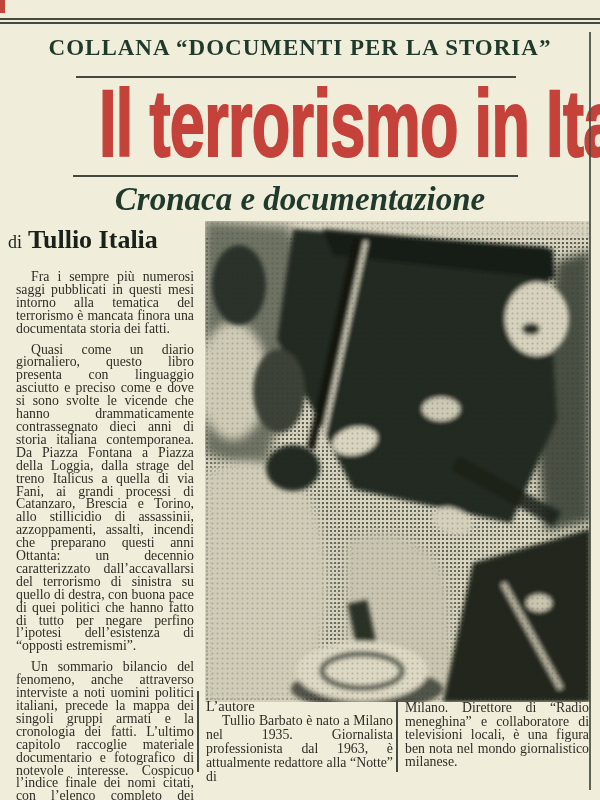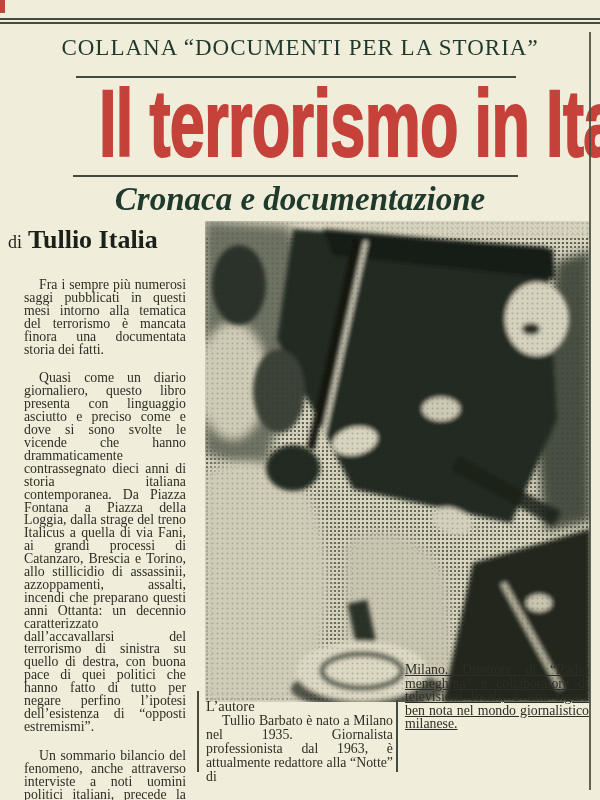--- a/index.html
+++ b/index.html
@@ -6,50 +6,50 @@
   body{
     width:600px;height:800px;position:relative;
     background:var(--background,#f0edda);
     font-family:"Liberation Serif",serif;
   }
   .abs{position:absolute;}
   .red-corner{left:0;top:0;width:5px;height:13px;background:var(--corner-red,#c0463c);}
   .top-rule{left:0;top:18px;width:600px;height:6px;box-sizing:border-box;
     border-top:2px solid var(--rule,#434b40);border-bottom:2px solid var(--rule,#434b40);}
   .series{left:0;right:0;top:33px;text-align:center;
-    font-weight:normal;font-size:23px;line-height:30px;letter-spacing:1px;
+    font-weight:bold;font-size:23px;line-height:30px;letter-spacing:1px;
     color:var(--dark-green,#1f3a2c);}
   .hrule{height:2px;background:var(--rule,#434b40);}
   .r1{top:76px;left:76px;width:440px;}
   .r2{top:175px;left:73px;width:445px;}
   .title{left:0;right:0;top:86px;text-align:center;white-space:nowrap;
     font-family:"Liberation Sans",sans-serif;font-weight:bold;
     font-size:94px;line-height:76px;letter-spacing:-1px;
     transform:scaleX(.67);transform-origin:50% 0;
     color:var(--title-red,#c5423a);-webkit-text-stroke:2px var(--title-red,#c5423a);}
   .subtitle{left:0;right:0;top:181px;text-align:center;
     font-weight:bold;font-style:italic;font-size:33px;line-height:36px;
     color:var(--dark-green,#1f3a2c);}
   .byline{left:8px;top:225px;font-size:26px;font-weight:bold;line-height:30px;
     color:#1a211b;white-space:nowrap;}
   .byline .prefix{font-weight:normal;font-size:18px;margin-right:6px;}
   .body-col{left:8px;top:263px;width:194px;
     font-size:13.8px;line-height:12.9px;text-align:justify;
     color:var(--ink,#2f2e26);}
-  .body-col p{margin:16px;text-indent:15px;}
+  .body-col p{margin:8px;text-indent:15px;}
   .photo{left:205px;top:221px;width:385px;height:481px;}
   .right-rule{left:589px;top:32px;width:2px;height:758px;background:var(--rule,#434b40);opacity:.85;}
   .vdiv1{left:197px;top:691px;width:2px;height:81px;background:var(--rule,#434b40);}
   .vdiv2{left:396px;top:700px;width:2px;height:72px;background:var(--rule,#434b40);}
   .autore-h{left:206px;top:699px;font-size:14.5px;font-weight:normal;line-height:15px;color:var(--ink,#2f2e26);text-align:center;}
   .autore-c1{left:206px;top:714px;width:187px;font-size:13.8px;line-height:14px;
     text-align:justify;color:var(--ink,#2f2e26);}
   .autore-c1 p{margin:0;text-indent:16px;}
-  .autore-c2{left:405px;top:663px;width:184px;font-size:13.8px;line-height:13.6px;
-    text-align:justify;color:var(--ink,#2f2e26);text-decoration:underline;}
+  .autore-c2{left:405px;top:701px;width:184px;font-size:13.8px;line-height:13.6px;
+    text-align:justify;color:var(--ink,#2f2e26);}
   .autore-c2 p{margin:0;}
 </style>
 </head>
 <body>
 
 <div class="abs red-corner"></div>
 <div class="abs top-rule"></div>
 
 <div class="abs series">COLLANA “DOCUMENTI PER LA STORIA”</div>
 <div class="abs hrule r1"></div>

